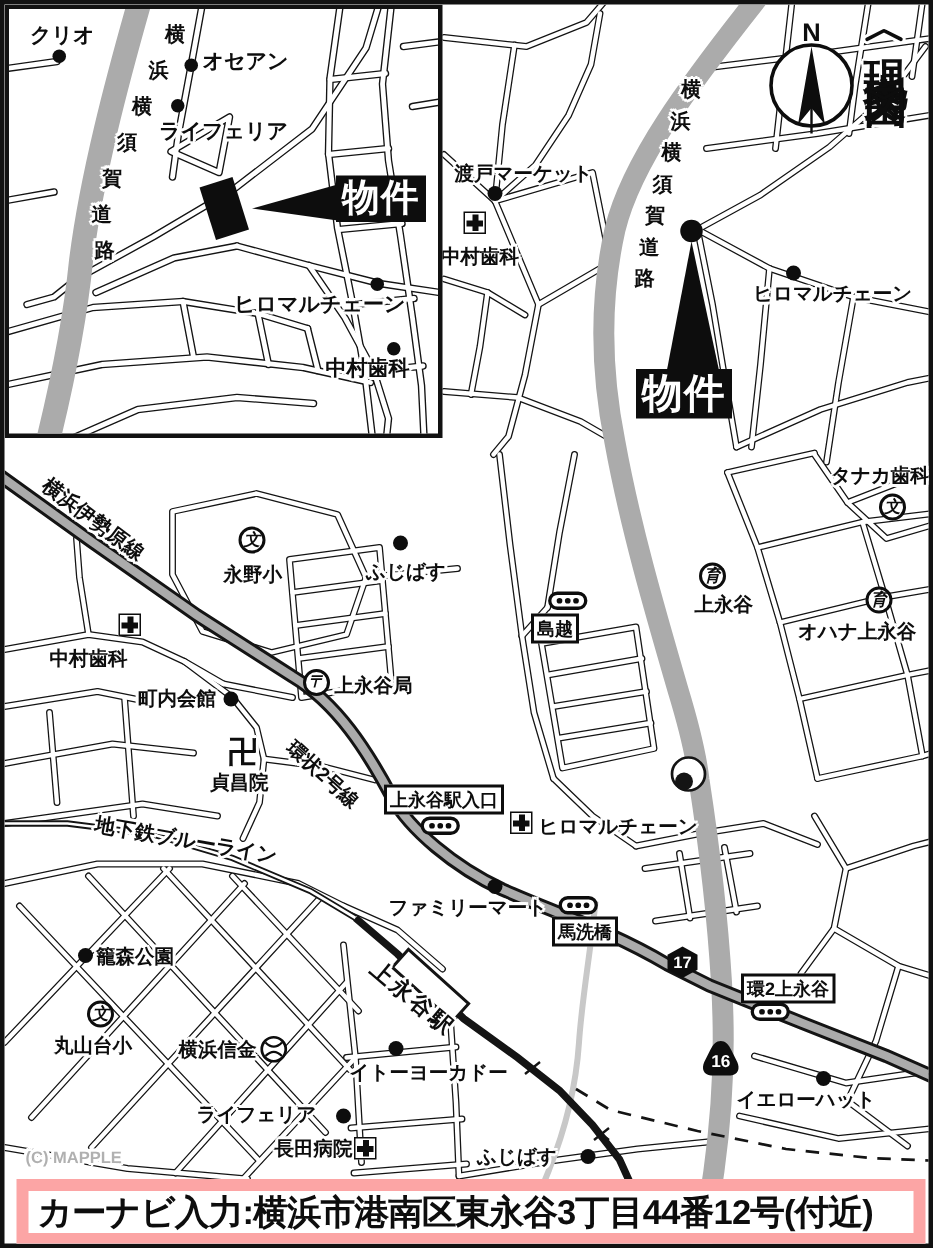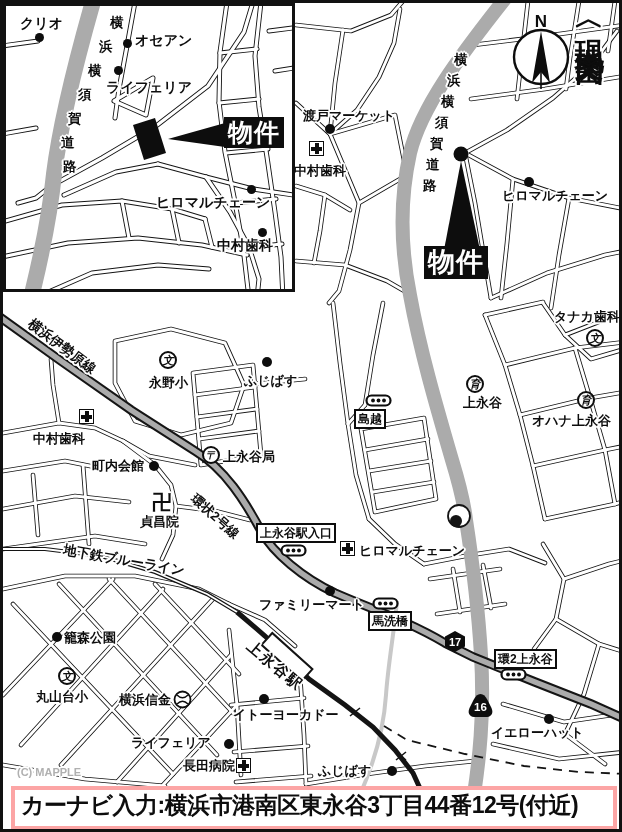--- a/index.html
+++ b/index.html
@@ -17,22 +17,22 @@
   .hosp{position:absolute;width:15px;height:15px;background:#fff;border:1.6px solid #0d0d0d;}
   .hosp::before{content:"";position:absolute;left:50%;top:1px;bottom:1px;width:4px;margin-left:-2px;background:#0d0d0d;}
   .hosp::after{content:"";position:absolute;top:50%;left:1px;right:1px;height:4px;margin-top:-2px;background:#0d0d0d;}
   .boxlbl{position:absolute;background:#fff;border:2px solid #0d0d0d;font-weight:bold;font-size:12px;
           line-height:1;padding:2px 2px;white-space:nowrap;}
   .blklbl{position:absolute;background:#0d0d0d;color:#fff;font-weight:bold;line-height:1;white-space:nowrap;}
   .vchar{position:absolute;font-weight:bold;font-size:13.5px;line-height:1;}
   .rot{transform-origin:0 0;position:absolute;font-weight:bold;white-space:nowrap;}
   .vtitle{position:absolute;writing-mode:vertical-rl;font-weight:bold;}
   .inset{position:absolute;left:0;top:0;width:292px;height:289px;background:#fff;border:3px solid #111;overflow:hidden;}
-  .navibar{position:absolute;left:8px;top:783px;width:606px;height:44px;background:#fff;border:4px solid #fca5a5;
-           display:flex;align-items:flex-start;padding:0 6px;font-weight:bold;font-size:23px;white-space:nowrap;letter-spacing:-0.5px;}
+  .navibar{position:absolute;left:8px;top:783px;width:606px;height:44px;background:#fff;border:8px solid #fca5a5;
+           display:flex;align-items:center;padding:0 6px;font-weight:bold;font-size:23px;white-space:nowrap;letter-spacing:-0.5px;}
   .copyright{position:absolute;font-weight:bold;font-size:11px;color:#b0b0b0;}
 </style>
 </head>
 <body>
 
 <div class="frame">
 
   <svg class="abs" width="622" height="832" viewBox="0 0 622 832">
     <defs>
       <g id="stM">

